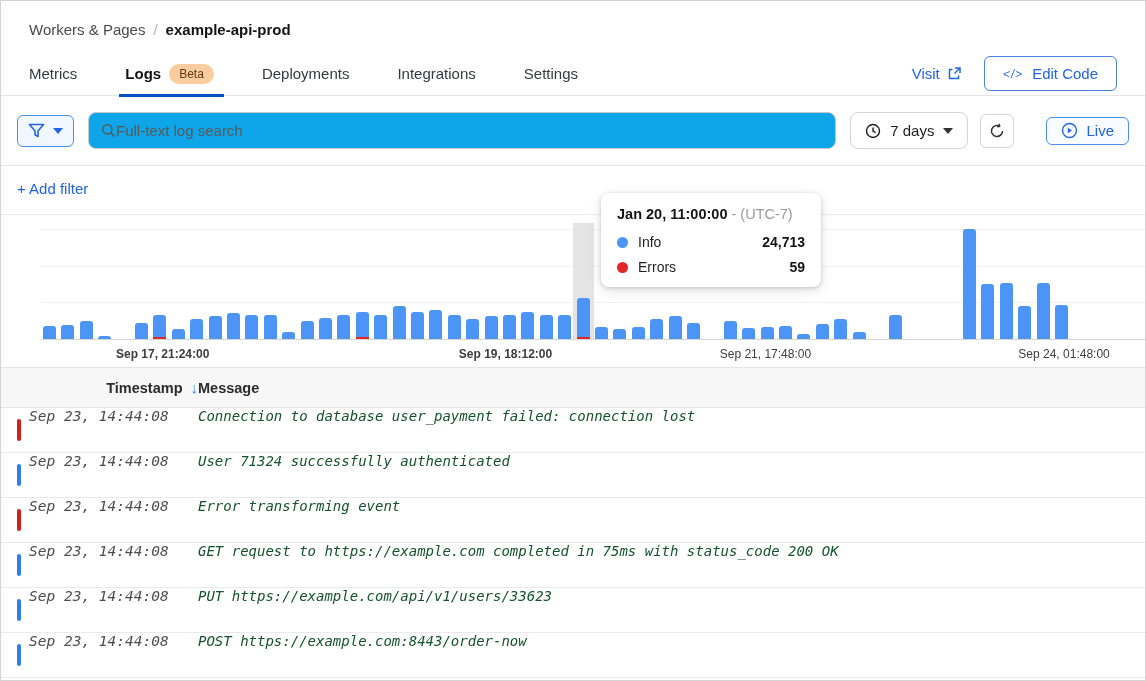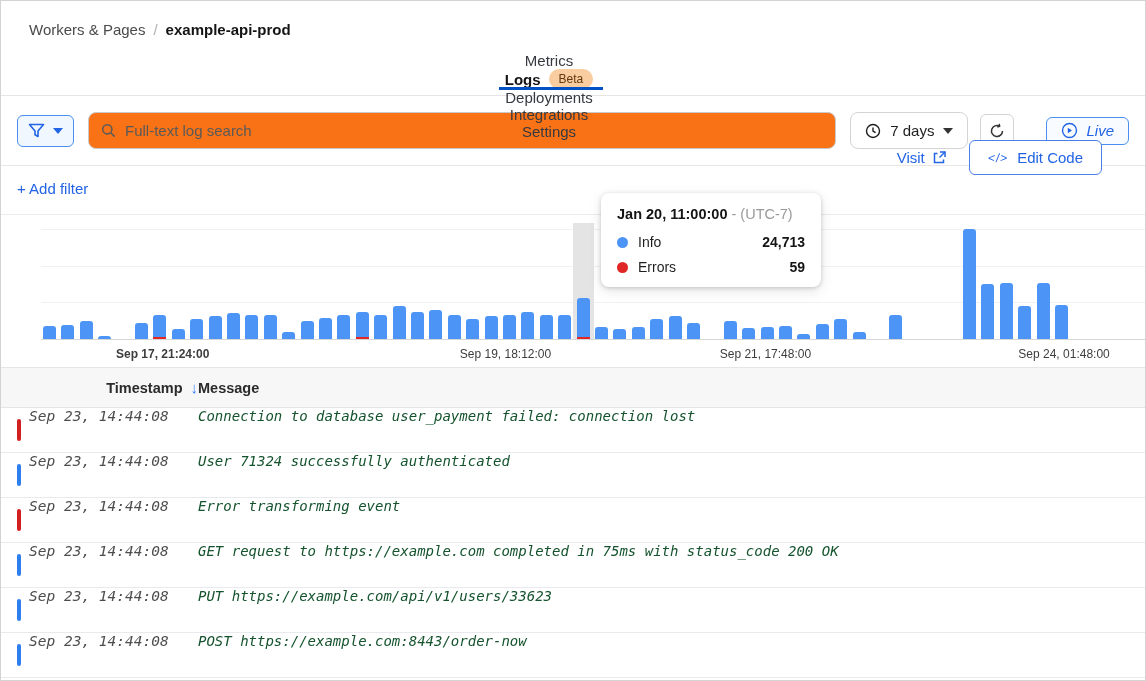--- a/index.html
+++ b/index.html
@@ -6,49 +6,49 @@
   html,body { width:1146px; height:681px; overflow:hidden; background:#fff;
     font-family:"Liberation Sans", sans-serif; color:#1f1f1f; }
   .page { width:1146px; height:681px; border:1px solid #d3d3d3; background:#fff; position:relative; overflow:hidden; }
 
   
   .breadcrumb { padding:20px 0 0 28px; font-size:15px; display:flex; gap:8px; align-items:baseline; }
   .breadcrumb .section { color:#4a4a4a; }
   .breadcrumb .sep { color:#b0b0b0; }
   .breadcrumb .title { font-weight:bold; color:#141414; }
 
-  .tabs-row { display:flex; align-items:center; padding:0 43px; margin-top:14px; height:44px;
-    border-bottom:1px solid #e5e5e5; position:relative;flex-direction:column; }
+  .tabs-row { display:flex; align-items:center; padding:0 28px; margin-top:14px; height:44px;
+    border-bottom:1px solid #e5e5e5; position:relative; }
   .tab { font-size:15px; color:#36393f; margin-right:48px; height:44px; display:flex; align-items:center; gap:8px; cursor:pointer; position:relative; }
   .tab.active { font-weight:bold; color:#141414; }
   .tab.active::after { content:""; position:absolute; left:-6px; right:-10px; bottom:-1px; height:3px; background:#0051c3; }
   .badge-beta { background:#f9cda0; color:#62380f; font-size:12px; font-weight:normal; padding:3px 10px; border-radius:10px; }
   .tabs-right { margin-left:auto; display:flex; align-items:center; gap:22px; }
   .visit-link { color:#2264e5; font-size:15px; display:flex; align-items:center; gap:7px; cursor:pointer; }
   .btn-edit-code { display:flex; align-items:center; gap:9px; color:#2264e5; font-size:15px;
     border:1px solid #4a80e8; border-radius:6px; padding:8px 18px; background:#fff; cursor:pointer; }
   .code-glyph { font-size:12px; letter-spacing:1px; transform:skewX(-8deg); display:inline-block; }
 
   
   .toolbar { display:flex; align-items:center; gap:14px; padding:16px 16px; border-bottom:1px solid #e7e7e7; }
   .btn-filter { display:flex; align-items:center; gap:8px; border:1px solid #4a8ef0; background:#f0f7ff;
     border-radius:6px; padding:7px 10px; cursor:pointer; }
   .caret { width:0; height:0; border-left:5px solid transparent; border-right:5px solid transparent; border-top:6px solid #2264e5; }
   .caret.dark { border-top-color:#333; }
-  .search-box { flex:1; display:flex; align-items:center; gap:9px; border:1px solid #c9c9c9; border-radius:8px;
-    height:37px; padding:0 12px; background:#f97316; }
+  .search-box { flex:1; display:flex; align-items:center; border:1px solid #c9c9c9; border-radius:8px;
+    height:37px; padding:0 12px; background:#0ea5e9; }
   .search-box input { border:none; outline:none; flex:1; font-size:15px; color:#333; background:transparent;
     font-family:"Liberation Sans", sans-serif; }
   .search-box input::placeholder { color:#595959; }
   .btn-range { display:flex; align-items:center; gap:9px; border:1px solid #d4d4d4; border-radius:8px;
     background:#fff; height:37px; padding:0 14px; font-size:15px; color:#1f1f1f; cursor:pointer; }
   .btn-refresh { width:34px; height:34px; border:1px solid #d4d4d4; border-radius:6px; background:#fff;
     display:flex; align-items:center; justify-content:center; cursor:pointer; margin-left:-2px; }
   .btn-live { display:flex; align-items:center; gap:8px; border:1px solid #4a8ef0; border-radius:6px;
-    background:#f8fbff; height:28px; padding:0 14px; font-size:15px; color:#2264e5; cursor:pointer; margin-left:18px;font-style:italic; }
+    background:#f8fbff; height:28px; padding:0 14px; font-size:15px; color:#2264e5; cursor:pointer; margin-left:18px; }
 
   .addfilter-row { padding:14px 16px 16px; border-bottom:1px solid #ececec; }
   .add-filter { color:#2264e5; font-size:15px; cursor:pointer; }
 
   
   .chart-section { position:relative; height:152px; }
   .chart-plot { position:absolute; left:40px; right:0; top:14px; height:110px; }
   .gridline { position:absolute; left:0; right:0; height:1px; background:#f1f1f1; }
   .baseline { position:absolute; left:0; right:0; bottom:-1px; height:1px; background:#d6d6d6; }
   .xlabel { position:absolute; bottom:6px; transform:translateX(-50%); font-size:12px; color:#3d3d3d; white-space:nowrap; }
@@ -337,21 +337,21 @@
         <span>Info</span>
         <span class="tt-val">24,713</span>
       </div>
       <div class="tt-row">
         <span class="dot dot-error"></span>
         <span>Errors</span>
         <span class="tt-val">59</span>
       </div>
     </div>
   <span class="xlabel" style="left: 161.66px; font-weight: bold;">Sep 17, 21:24:00</span>
-      <span class="xlabel" style="left: 504.52px;">Sep 19, 18:12:00</span>
+      <span class="xlabel" style="left: 504.52px; font-weight: bold;">Sep 19, 18:12:00</span>
       <span class="xlabel" style="left: 764.43px;">Sep 21, 17:48:00</span>
       <span class="xlabel" style="left: 1063.05px;">Sep 24, 01:48:00</span>
     </div>
 
   <div class="log-table">
     <div class="log-head">
       <div class="col-ts">
         <span>Timestamp</span>
         <span class="sort-arrow">↓</span>
       </div>

